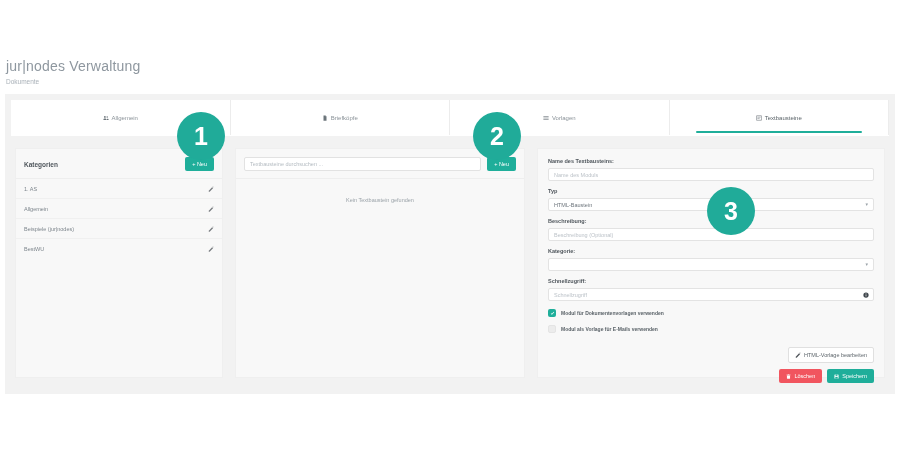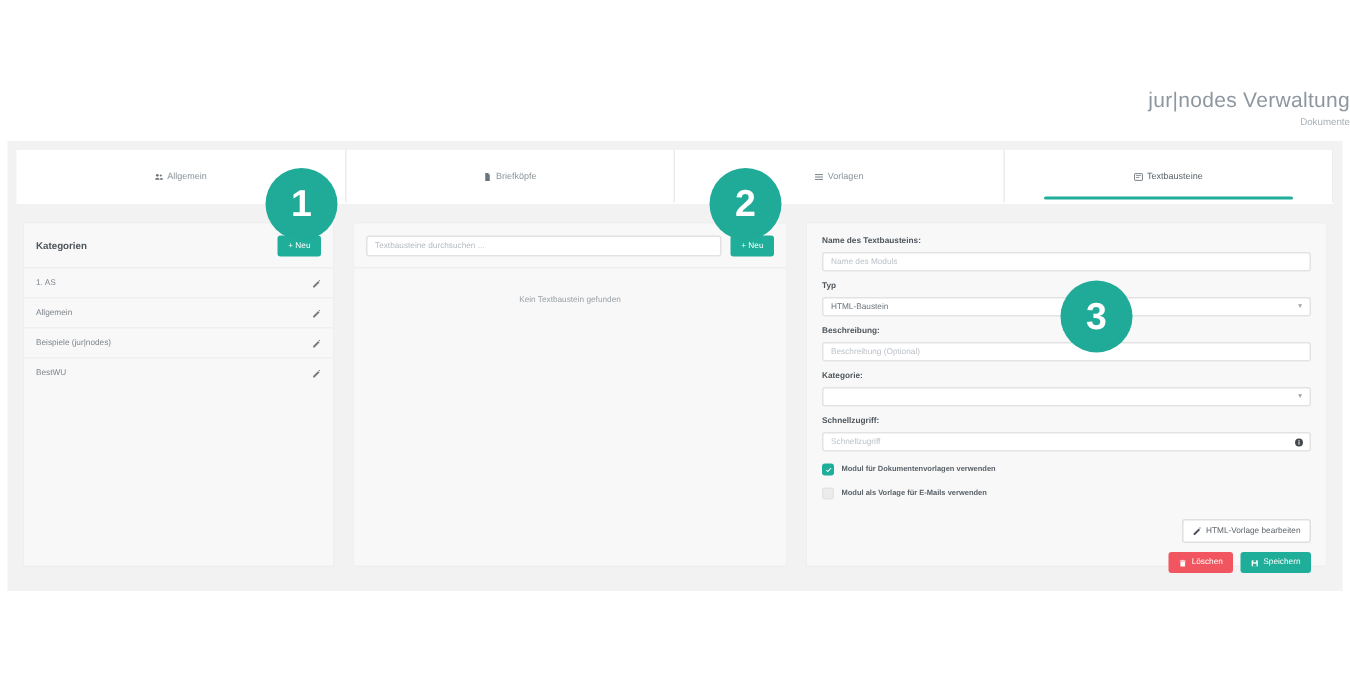--- a/index.html
+++ b/index.html
@@ -7,21 +7,21 @@
   body {
     width: 900px; height: 450px;
     background: #ffffff;
     font-family: "Liberation Sans", sans-serif;
     color: #4c5157;
     overflow: hidden;
     position: relative;
   }
 
   
-  .page-head { padding: 58px 0 0 6px; text-align: right; }
+  .page-head { padding: 58px 0 0 6px; }
   .page-title {
     font-size: 14px; font-weight: 400; color: #8e979f;
     letter-spacing: .2px; line-height: 16px;
   }
   .page-sub {
     font-size: 6.5px; color: #a9b1b8; margin-top: 4px; line-height: 8px;
   }
 
   
   .card {

